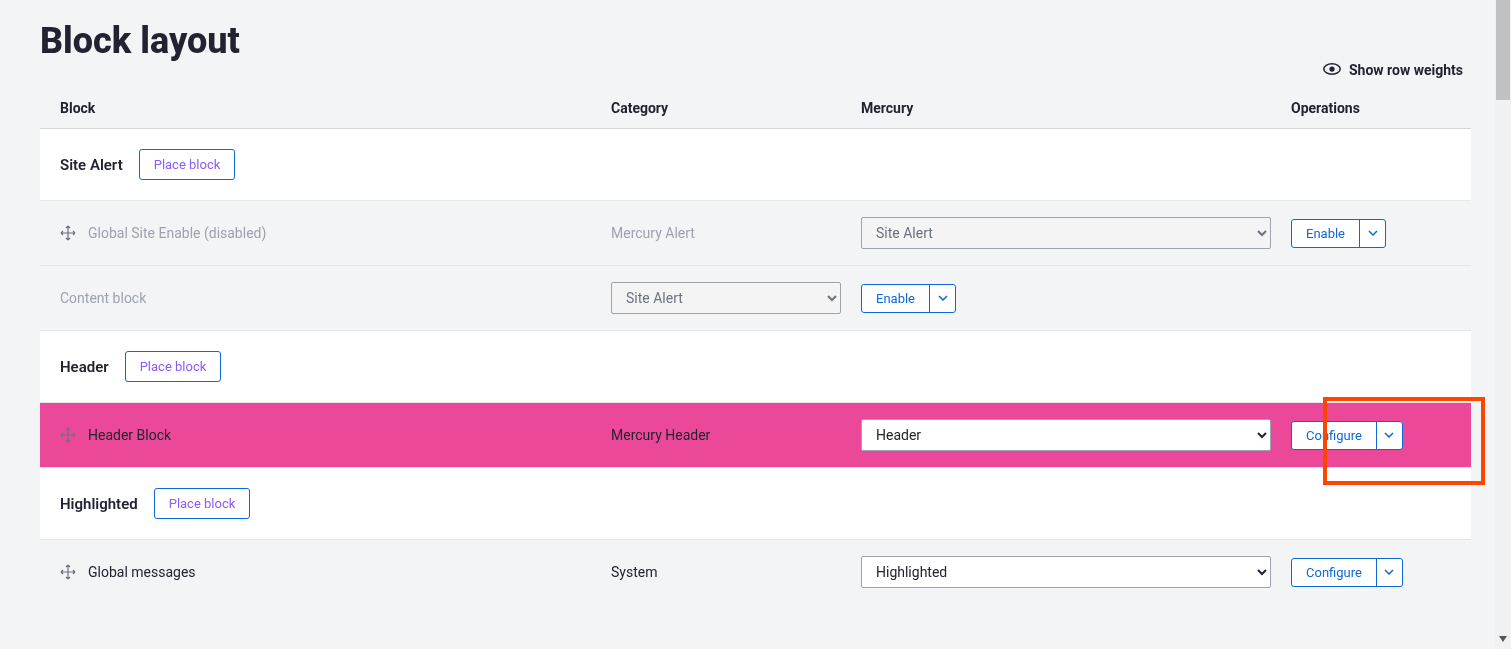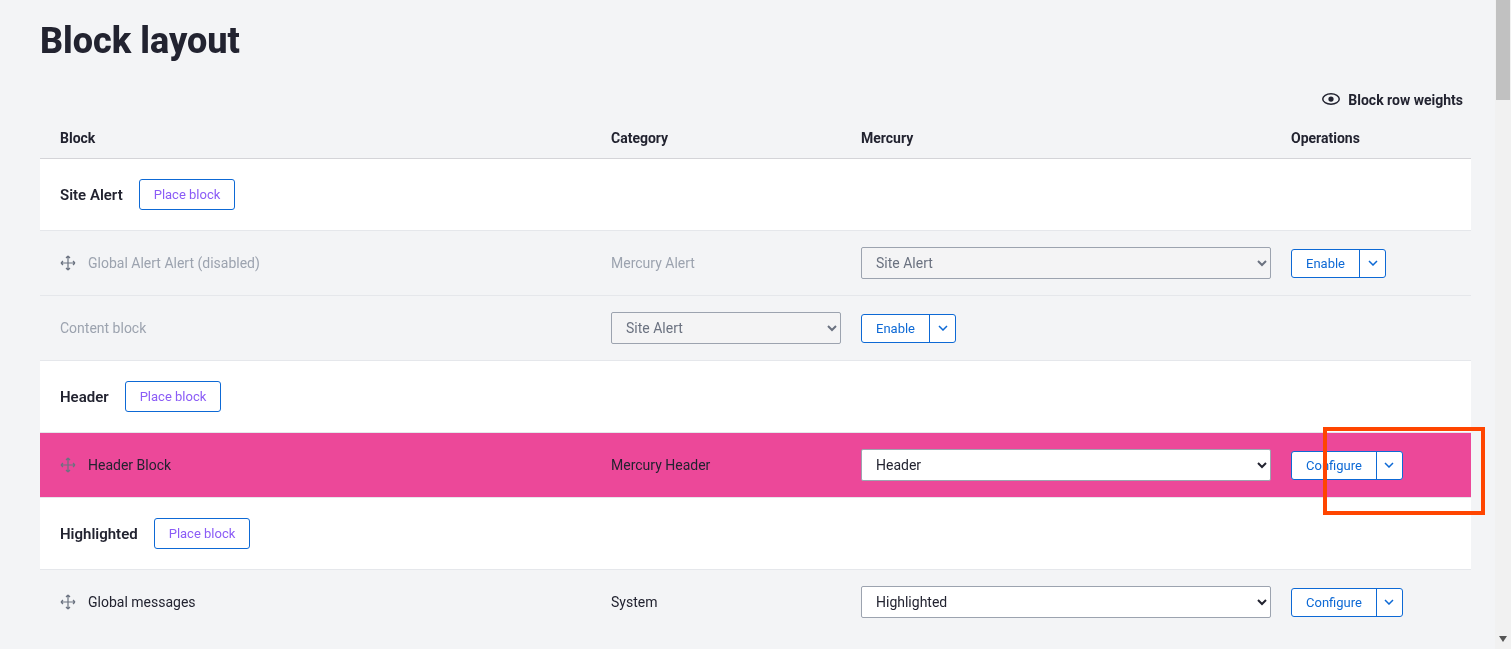--- a/index.html
+++ b/index.html
@@ -13,21 +13,20 @@
       color: #222330;
       font-size: 14px;
     }
     .page {
       padding: 20px 40px 0 40px;
     }
     .page-title {
       font-size: 36px;
       font-weight: 800;
       color: #222330;
-      margin-bottom: 30px;
     }
     .show-weights-row {
       display: flex;
       justify-content: flex-end;
       align-items: center;
       gap: 8px;
       font-weight: 700;
       font-size: 14px;
       padding-right: 8px;
       margin-bottom: 10px;
@@ -188,21 +187,21 @@
 <div class="page content-wrap">
   <h1 class="page-title">Block layout</h1>
 
   <div class="show-weights-row">
     <span>
       <svg viewBox="0 0 24 16" fill="currentColor">
           <ellipse cx="12" cy="8" rx="11" ry="7" fill="none" stroke="currentColor" stroke-width="2"></ellipse>
           <circle cx="12" cy="8" r="3.5" fill="currentColor"></circle>
         </svg>
     </span>
-    <span>Block row weights</span>
+    <span>Show row weights</span>
   </div>
 
   <div class="table-header">
     <div>Block</div>
     <div>Category</div>
     <div>Mercury</div>
     <div>Operations</div>
   </div>
 
   <div style="position:relative;">
@@ -212,21 +211,21 @@
     <button class="btn">Place block</button>
   </div>
 
   <div class="block-row">
     <div class="block-cell">
       <span class="drag-handle">
         <svg width="16" height="16" viewBox="0 0 16 16" fill="none" stroke="currentColor" stroke-width="1.2">
               <path d="M8 1 L6 3 M8 1 L10 3 M8 1 L8 15 M8 15 L6 13 M8 15 L10 13 M1 8 L3 6 M1 8 L3 10 M1 8 L15 8 M15 8 L13 6 M15 8 L13 10"></path>
             </svg>
       </span>
-      <span class="disabled-text">Global Alert Alert (disabled)</span>
+      <span class="disabled-text">Global Site Enable (disabled)</span>
     </div>
     <div class="disabled-text">Mercury Alert</div>
     <div class="col-region">
       <select class="select disabled">
         <option>Site Alert</option>
       </select>
     </div>
     <div class="ops-cell">
       <div class="dropbutton">
         <button class="dropbutton-main">Enable</button>

